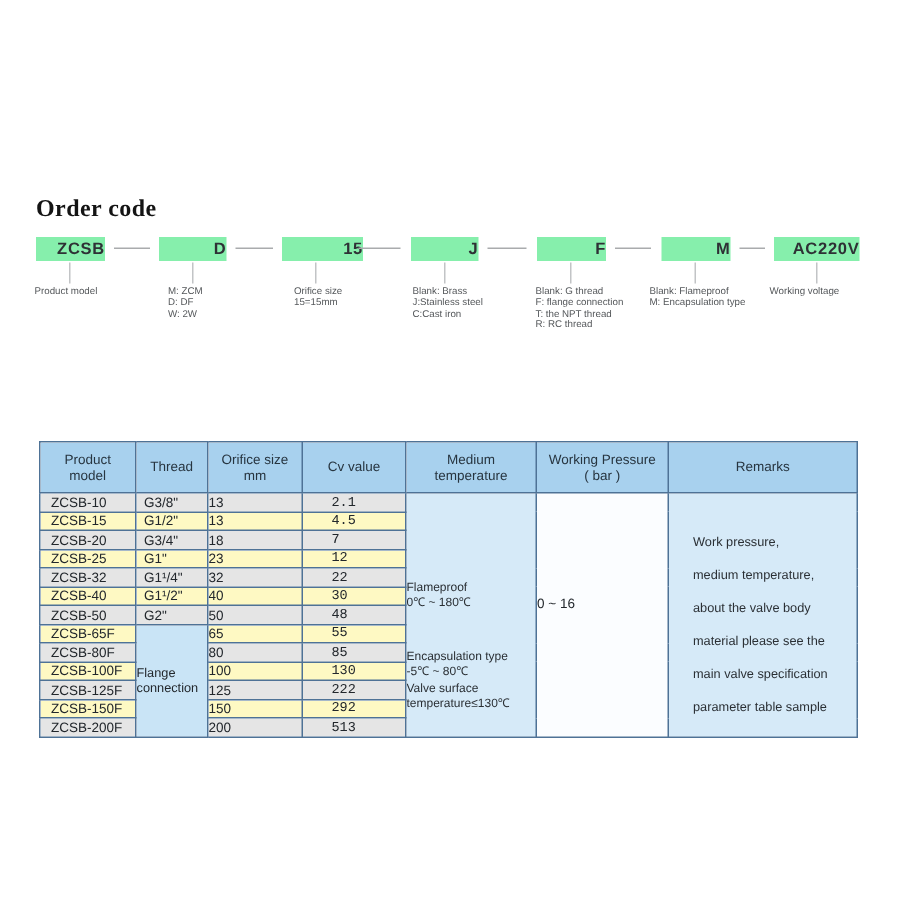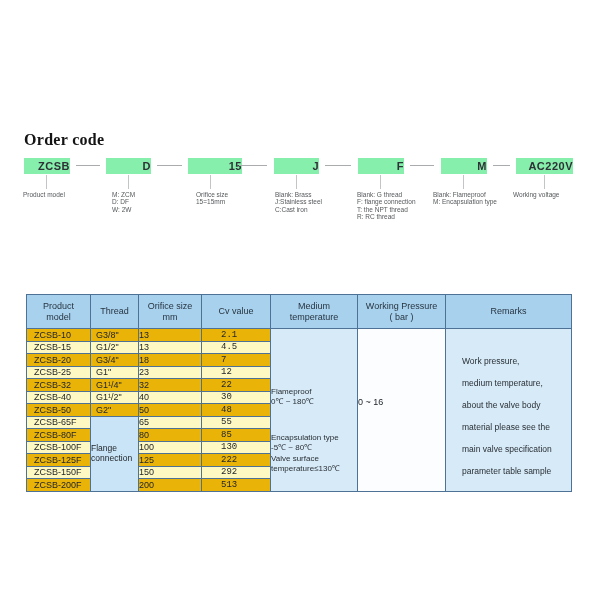--- a/index.html
+++ b/index.html
@@ -19,21 +19,21 @@
 
   
   table.spec { position:absolute; left:26px; top:250px; width:545px;
                border-collapse:collapse; table-layout:fixed;
                font-size:9px; color:#22272c;margin-top:44px; }
   .spec th, .spec td { border:1px solid #4e7296; padding:0; overflow:hidden; }
   .spec thead th { background:#a8d1ee; height:33px; font-weight:normal;
                    font-size:9px; line-height:10.5px; color:#273540; text-align:center; }
   .spec tbody tr { height:12.5px; }
   .spec tbody td { vertical-align:middle; text-align:left; }
-  tr.w td { background:#eab308; }
+  tr.w td { background:#e5e5e5; }
   tr.b td { background:#fef9c3; }
   td.model   { padding-left:7px; }
   td.thread  { padding-left:5px; }
   td.orifice { }
   td.cv      { padding-left:19px;font-family:Liberation Mono, monospace; }
   td.flange  { background:#c9e4f6 !important; text-align:center; vertical-align:middle;
                font-size:8.5px; line-height:9.5px; }
   td.med     { background:#d6eaf8 !important; vertical-align:top; text-align:center; }
   td.wp      { background:#fbfdff !important; text-align:center; vertical-align:middle; }
   td.remarks { background:#d6eaf8 !important; vertical-align:top; text-align:left;

